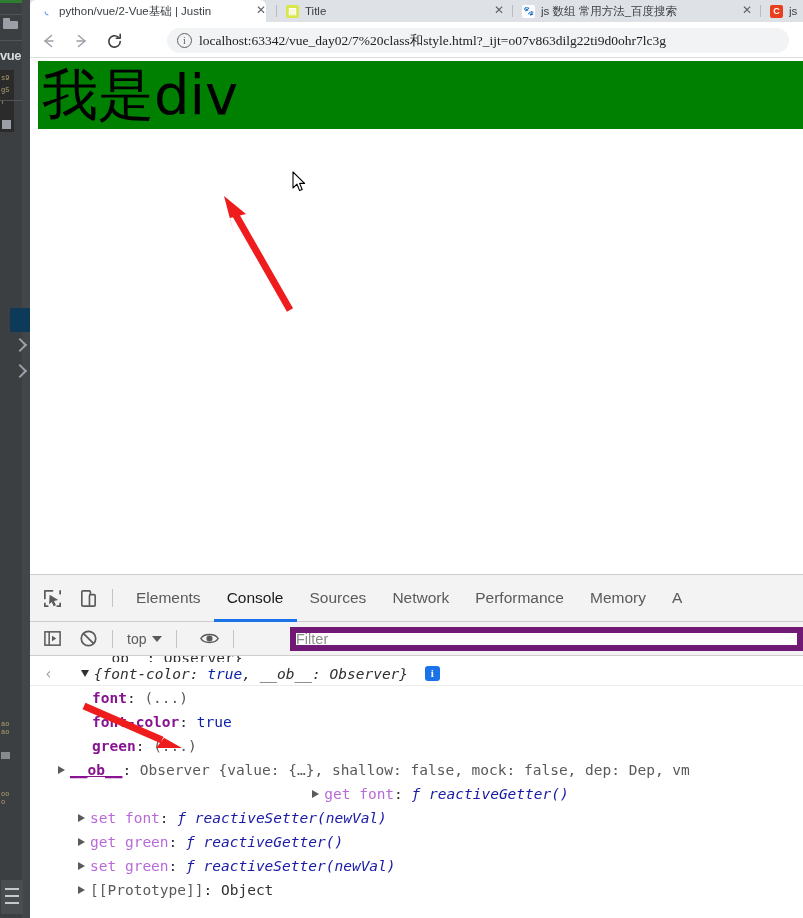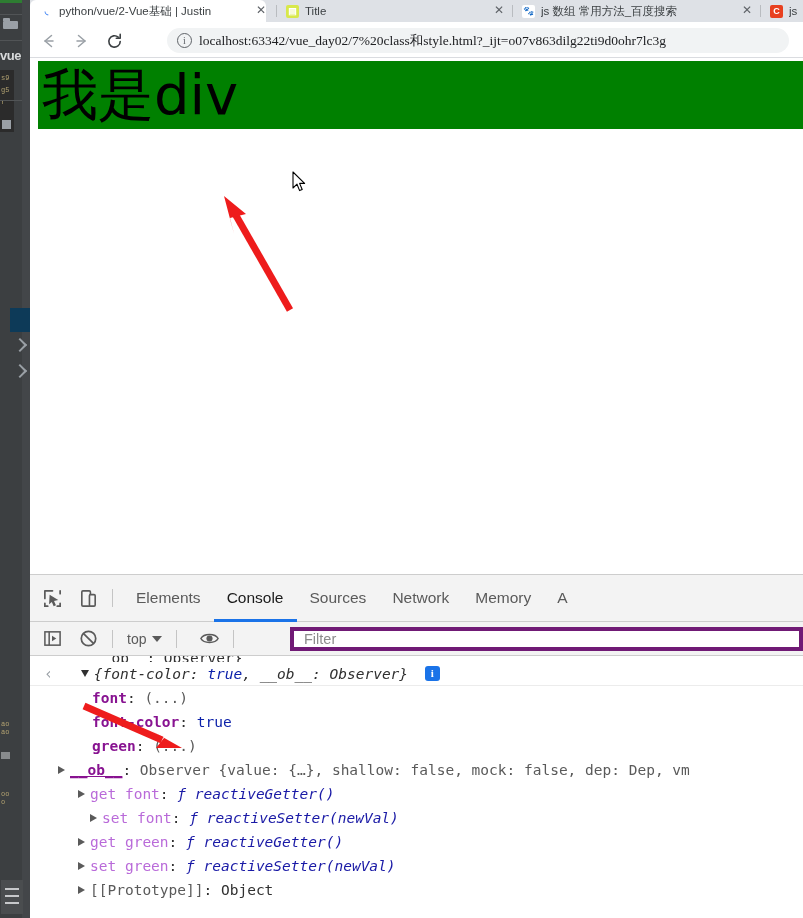--- a/index.html
+++ b/index.html
@@ -195,22 +195,22 @@
     font-size: 14px; color: #5a5a5a; padding: 0 4px;
     font-family: "Liberation Sans", sans-serif;
   }
   .caret-down {
     width: 0; height: 0; margin-left: 6px;
     border-left: 5px solid transparent; border-right: 5px solid transparent;
     border-top: 6px solid #5a5a5a;
   }
   .filter-input {
     position: absolute; left: 260px; top: 5px; width: 513px; height: 24px;
-    background: #ffffff; border: 4px solid #701a75;
-    display: flex; align-items: center; padding-left: 10px;
+    background: #ffffff; border: 6px solid #701a75;
+    display: flex; align-items: center; 
     font-size: 14.5px; color: #8b8b8b;
     font-family: "Liberation Sans", sans-serif;
   }
 
   .console-body {
     position: absolute; left: 0; top: 81px; width: 773px; height: 263px;
     background: #ffffff; overflow: hidden;
     font-family: "DejaVu Sans Mono", "Liberation Mono", monospace;
     font-size: 14.5px;
   }
@@ -368,20 +368,21 @@
             <rect x="4" y="3" width="9" height="16" rx="1.2" stroke="#5a5a5a" stroke-width="1.7" fill="none"></rect>
             <rect x="12" y="7" width="6" height="12" rx="1.2" stroke="#5a5a5a" stroke-width="1.7" fill="#f3f3f3"></rect>
           </svg>
         </div>
         <div class="dt-vsep"></div>
 
         <div class="dt-tab">Elements</div>
         <div class="dt-tab active">Console</div>
         <div class="dt-tab">Sources</div>
         <div class="dt-tab">Network</div>
+        <div class="dt-tab">Performance</div>
         <div class="dt-tab">Memory</div>
         <div class="dt-tab">A</div>
       </div>
 
       <div class="dt-filterbar">
         <div class="dt-icon-btn">
           <svg width="19" height="19" viewBox="0 0 20 20">
             <rect x="2" y="3" width="16" height="14" stroke="#5a5a5a" stroke-width="1.6" fill="none"></rect>
             <path d="M6.5 3 L6.5 17" stroke="#5a5a5a" stroke-width="1.6"></path>
             <path d="M9.5 7 L14 10 L9.5 13 Z" fill="#5a5a5a"></path>
@@ -432,25 +433,25 @@
           </div>
 
           <div class="cons-row" style="padding-left:62px;">
             <span class="k-prop">green</span><span class="v-obj">: </span><span class="ellipsis">(...)</span>
           </div>
 
           <div class="cons-row" style="padding-left:28px;">
             <span class="tri"></span><span class="k-prop" style="text-decoration:underline;">__ob__</span><span class="v-obj">: </span><span class="v-dim">Observer {value: {…}, shallow: false, mock: false, dep: Dep, vm</span>
           </div>
 
+          <div class="cons-row" style="padding-left:48px;text-align:center;">
+            <span class="tri"></span><span class="k-accessor">get font</span><span class="v-obj">: </span><span class="v-fn">ƒ reactiveGetter()</span>
+          </div>
+
           <div class="cons-row" style="padding-left:48px;">
-            <span class="tri"></span><span class="k-accessor">get font</span><span class="v-obj">: </span><span class="v-fn">ƒ reactiveGetter()</span>
-          </div>
-
-          <div class="cons-row" style="padding-left:60px;">
             <span class="tri"></span><span class="k-accessor">set font</span><span class="v-obj">: </span><span class="v-fn">ƒ reactiveSetter(newVal)</span>
           </div>
 
           <div class="cons-row" style="padding-left:48px;">
             <span class="tri"></span><span class="k-accessor">get green</span><span class="v-obj">: </span><span class="v-fn">ƒ reactiveGetter()</span>
           </div>
 
           <div class="cons-row" style="padding-left:48px;">
             <span class="tri"></span><span class="k-accessor">set green</span><span class="v-obj">: </span><span class="v-fn">ƒ reactiveSetter(newVal)</span>
           </div>

